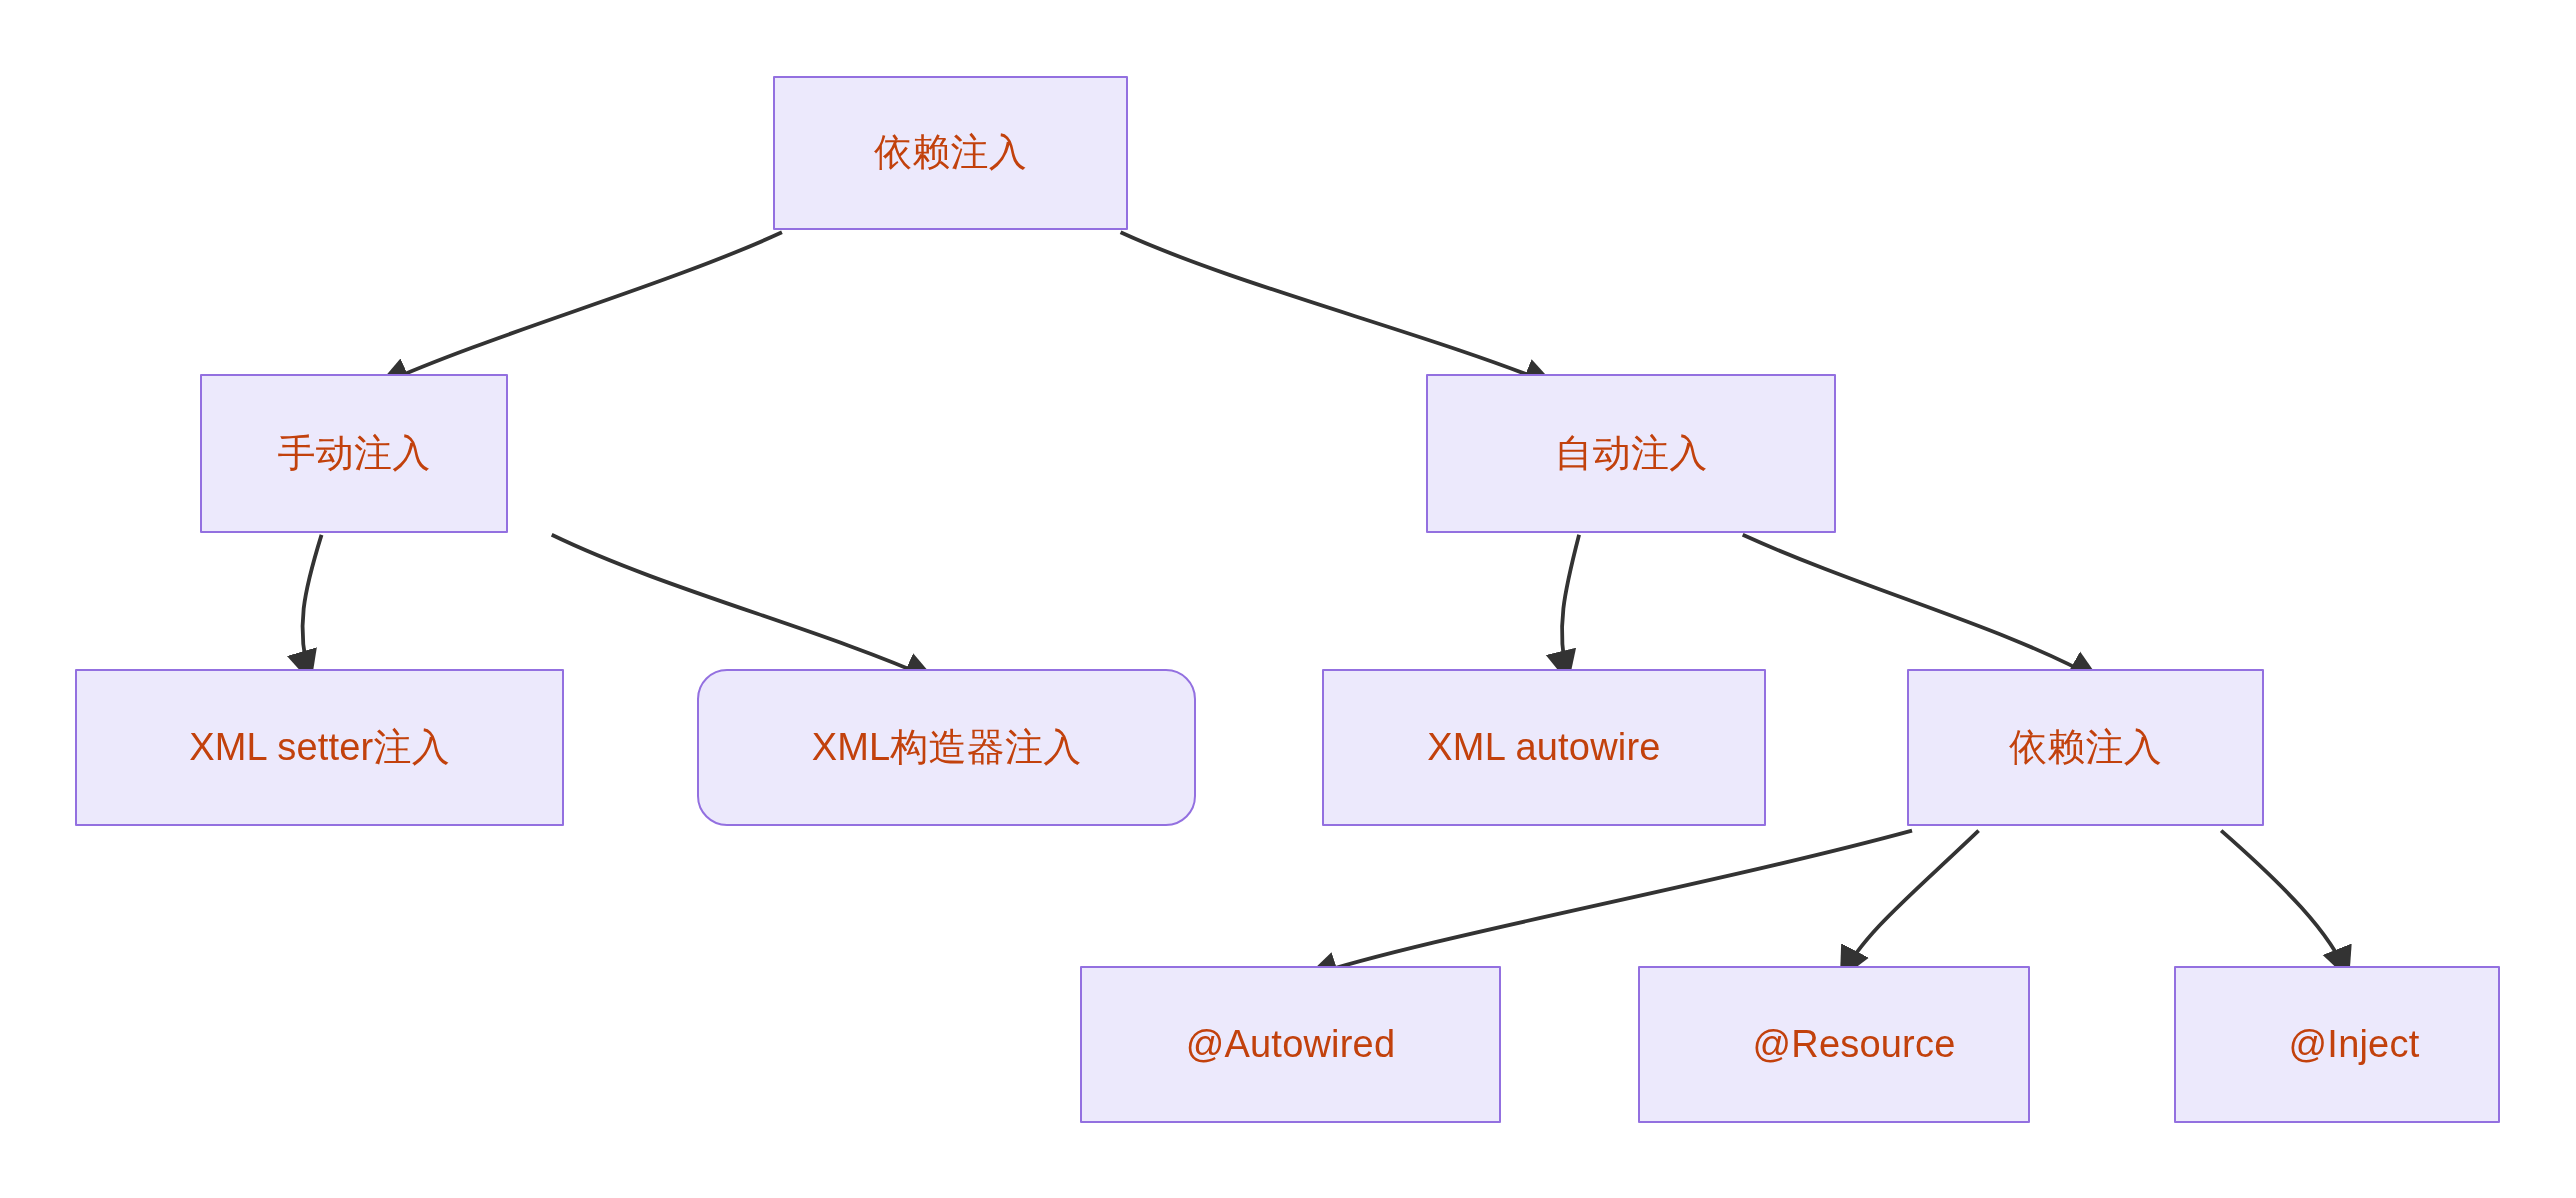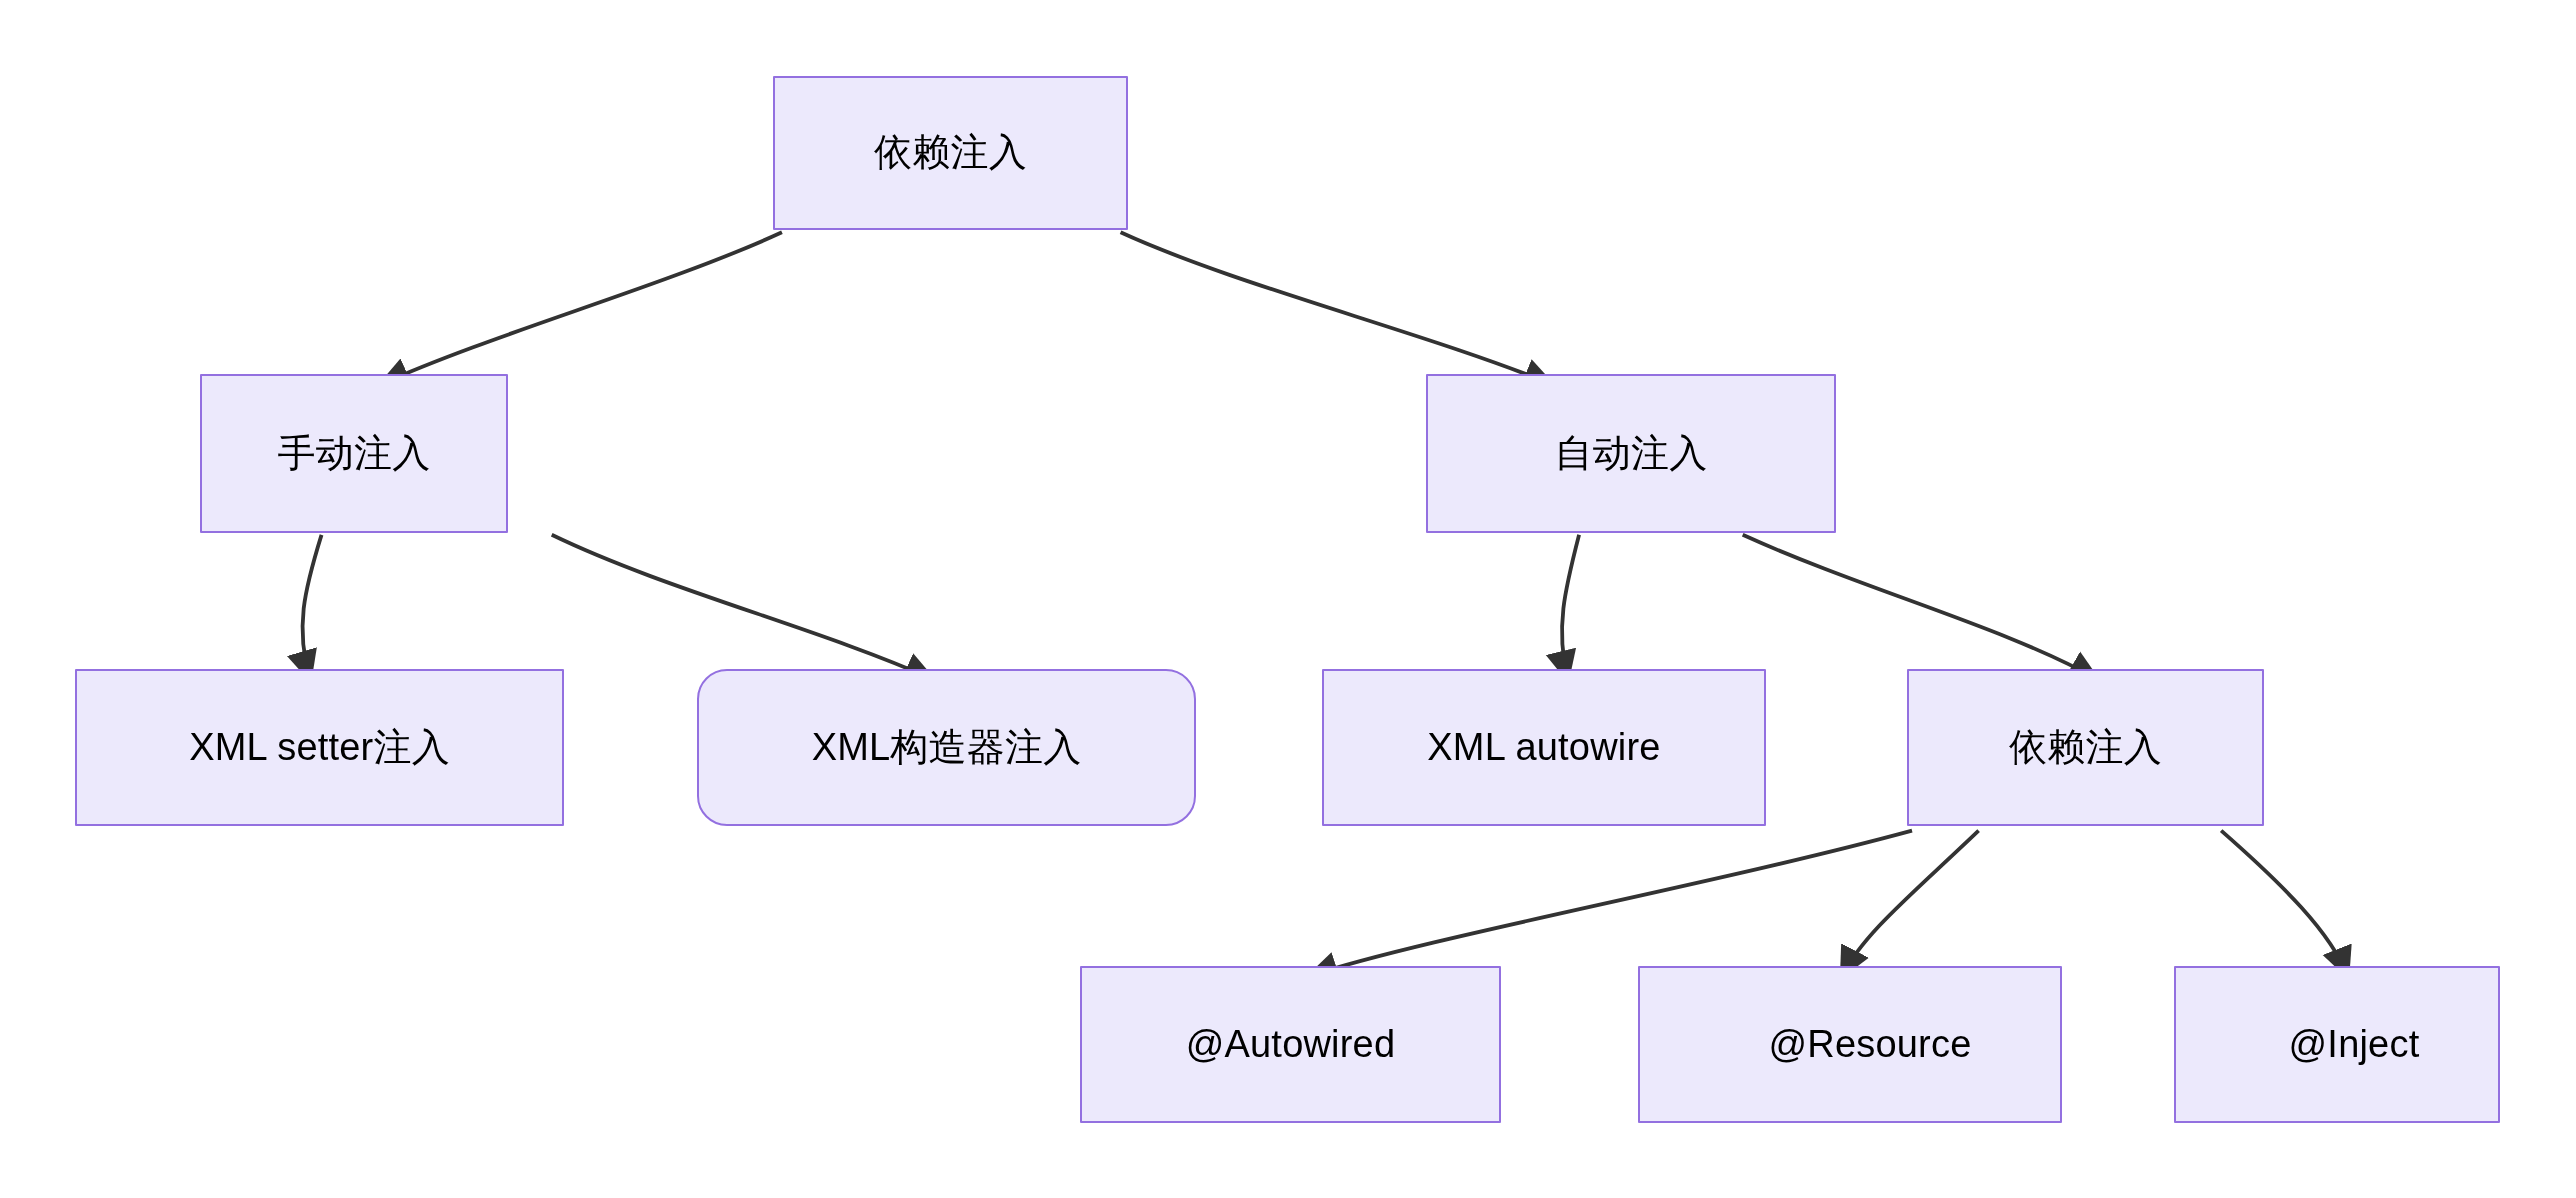--- a/index.html
+++ b/index.html
@@ -29,21 +29,21 @@
   .flow-node {
     position: absolute;
     box-sizing: border-box;
     background: #ece9fc;
     border: 2.9px solid #9370e0;
     border-radius: 1px;
     display: flex;
     align-items: center;
     justify-content: center;
     text-align: center;
-    color: #000000;
+    color: #c2410c;
     font-size: 38px;
     font-weight: 400;
     line-height: 1.2;
     letter-spacing: 0.2px;
     white-space: nowrap;
   }
   .node-label {
     display: block;
     padding: 0 9.5px;
   }
@@ -90,21 +90,21 @@
       </div>
       <div class="flow-node" style="left: 1322px; top: 669px; width: 444px; height: 157px;">
         <span class="node-label">XML autowire</span>
       </div>
       <div class="flow-node" style="left: 1907px; top: 669px; width: 357px; height: 157px;">
         <span class="node-label">依赖注入</span>
       </div>
       <div class="flow-node" style="left: 1080px; top: 966px; width: 421px; height: 157px; align-items: center;">
         <span class="node-label">@Autowired</span>
       </div>
-      <div class="flow-node" style="left: 1638px; top: 966px; width: 424px; height: 157px; padding-left: 40px;">
+      <div class="flow-node" style="left: 1638px; top: 966px; width: 392px; height: 157px; padding-left: 40px;">
         <span class="node-label">@Resource</span>
       </div>
       <div class="flow-node" style="left: 2174px; top: 966px; width: 326px; height: 157px; padding-left: 34px;">
         <span class="node-label">@Inject</span>
       </div>
     </div>
 
 </div>
 
 

